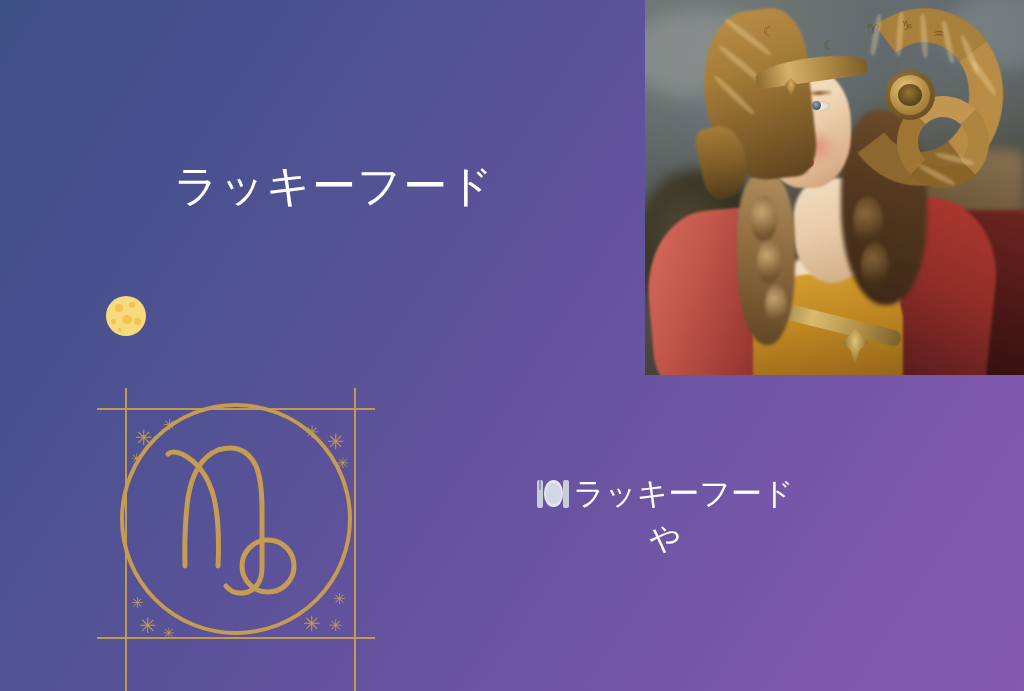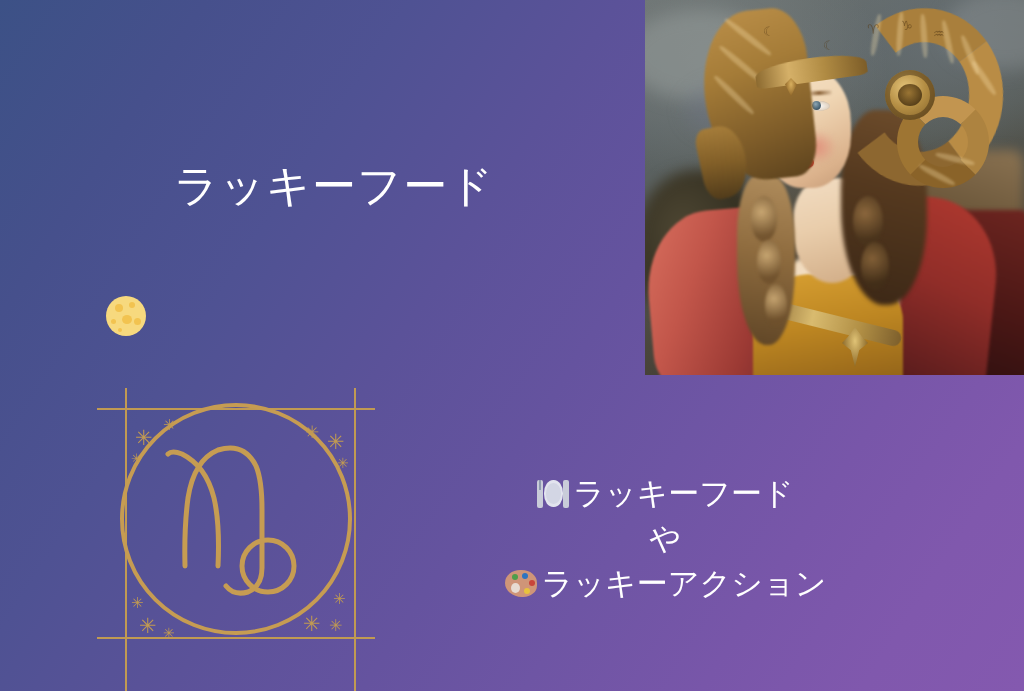--- a/index.html
+++ b/index.html
@@ -606,26 +606,15 @@
   <div id="lucky">
     <div class="row">
       <span class="plate-emoji">
         <span class="fork"></span>
         <span class="dish"></span>
         <span class="knife"></span>
       </span>
       <span>ラッキーフード</span>
     </div>
     <div class="row plain">や</div>
-    <div class="row">
-      <span class="palette-emoji">
-        <span class="board"></span>
-        <span class="hole"></span>
-        <b style="left:8px;top:5px;background:#4f9e4a;"></b>
-        <b style="left:18px;top:4px;background:#2f74c0;"></b>
-        <b style="left:25px;top:11px;background:#c8453a;"></b>
-        <b style="left:20px;top:19px;background:#e8c33d;"></b>
-      </span>
-      <span>ラッキーアクション</span>
-    </div>
   </div>
 
 </div>
 
 </body></html>

